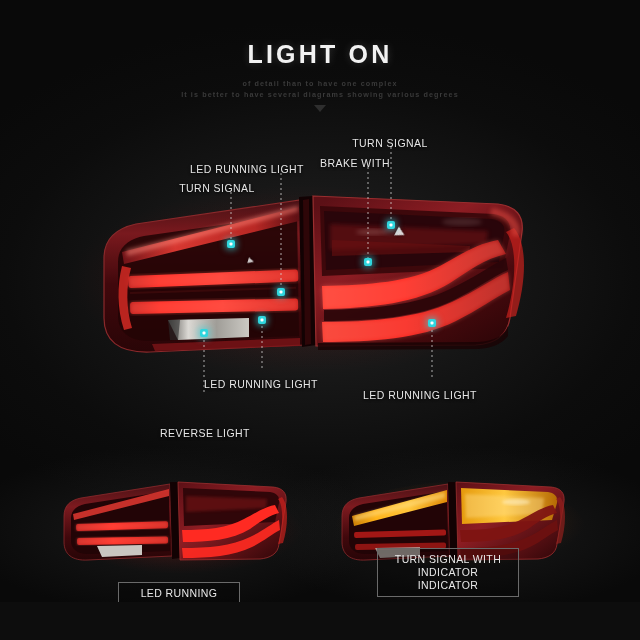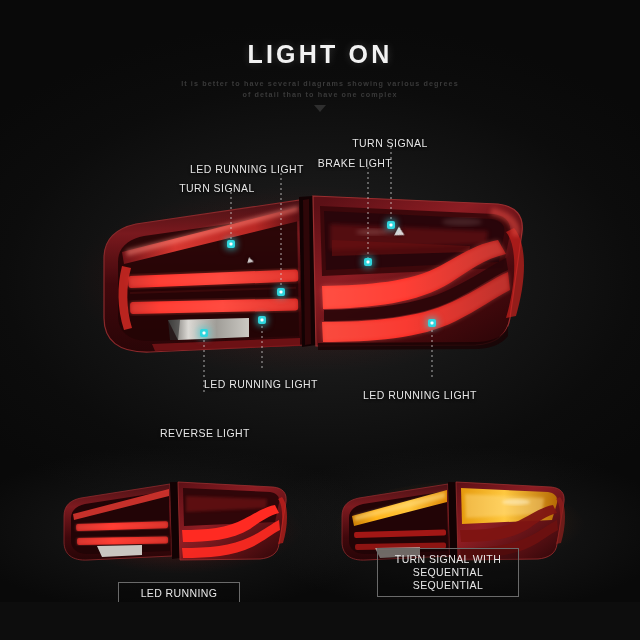--- a/index.html
+++ b/index.html
@@ -91,22 +91,22 @@
   }
 </style>
 </head>
 <body>
 
 <div id="stage">
 
   <div class="header">
     <div class="title">LIGHT  ON</div>
     <div class="subtitle">
+      <span class="ln">of detail than to have one complex</span>
       <span class="ln">It is better to have several diagrams showing various degrees</span>
-      <span class="ln">of detail than to have one complex</span>
     </div>
     <div class="down-arrow"></div>
   </div>
 
   <div>
     <svg width="640" height="640" viewBox="0 0 640 640" style="position:absolute;left:0;top:0;z-index:3;">
       <defs>
         <linearGradient id="bodyL" x1="0" y1="0" x2="0" y2="1">
           <stop offset="0%" stop-color="#4a1115"></stop>
           <stop offset="22%" stop-color="#7d1a1f"></stop>
@@ -221,21 +221,21 @@
         <div class="txt" style="left: 217px; top: 182px;">TURN SIGNAL</div>
         <div class="lead" style="left: 231px; top: 192px; height: 48px;"></div>
         <div class="dot" style="left: 231px; top: 244px;"></div>
       </div>
       <div class="callout" style="left: 0px; top: 0px;">
         <div class="txt" style="left: 247px; top: 163px;">LED RUNNING LIGHT</div>
         <div class="lead" style="left: 281px; top: 173px; height: 115px;"></div>
         <div class="dot" style="left: 281px; top: 292px;"></div>
       </div>
       <div class="callout" style="left: 0px; top: 0px;">
-        <div class="txt" style="left: 355px; top: 157px;">BRAKE LIGHT</div>
+        <div class="txt" style="left: 355px; top: 157px;">BRAKE WITH</div>
         <div class="lead" style="left: 368px; top: 167px; height: 91px;"></div>
         <div class="dot" style="left: 368px; top: 262px;"></div>
       </div>
       <div class="callout" style="left: 0px; top: 0px;">
         <div class="txt" style="left: 390px; top: 137px;">TURN SIGNAL</div>
         <div class="lead" style="left: 391px; top: 147px; height: 74px;"></div>
         <div class="dot" style="left: 391px; top: 225px;"></div>
       </div>
       <div class="callout" style="left: 0px; top: 0px;">
         <div class="txt" style="left: 205px; top: 403px; margin-top: 24px;">REVERSE  LIGHT</div>
@@ -364,17 +364,17 @@
 
       <path d="M130,58 C154,58 176,56 192,47 C204,41 212,35 223,33 L227,41
                C216,44 208,50 198,57 C180,68 156,70 131,70 Z" fill="#7e1412" opacity="0.95"></path>
       <path d="M130,76 C156,76 180,74 198,65 C211,59 219,52 227,48 L228,58
                C220,62 212,69 200,75 C182,84 156,86 131,86 Z" fill="#6d1110" opacity="0.95"></path>
       <path d="M226,27 C232,34 231,56 226,72 L231,71 C236,55 237,33 230,25 Z" fill="#93201d" opacity="0.7"></path>
     </svg>
 
     <div class="capbox" style="left:377px; top:548px; width:142px;">
       <span class="ln">TURN SIGNAL WITH</span>
-      <span class="ln">SEQUENTIAL SEQUENTIAL</span>
+      <span class="ln">INDICATOR INDICATOR</span>
     </div>
   </div>
 
 </div>
 
 </body></html>

